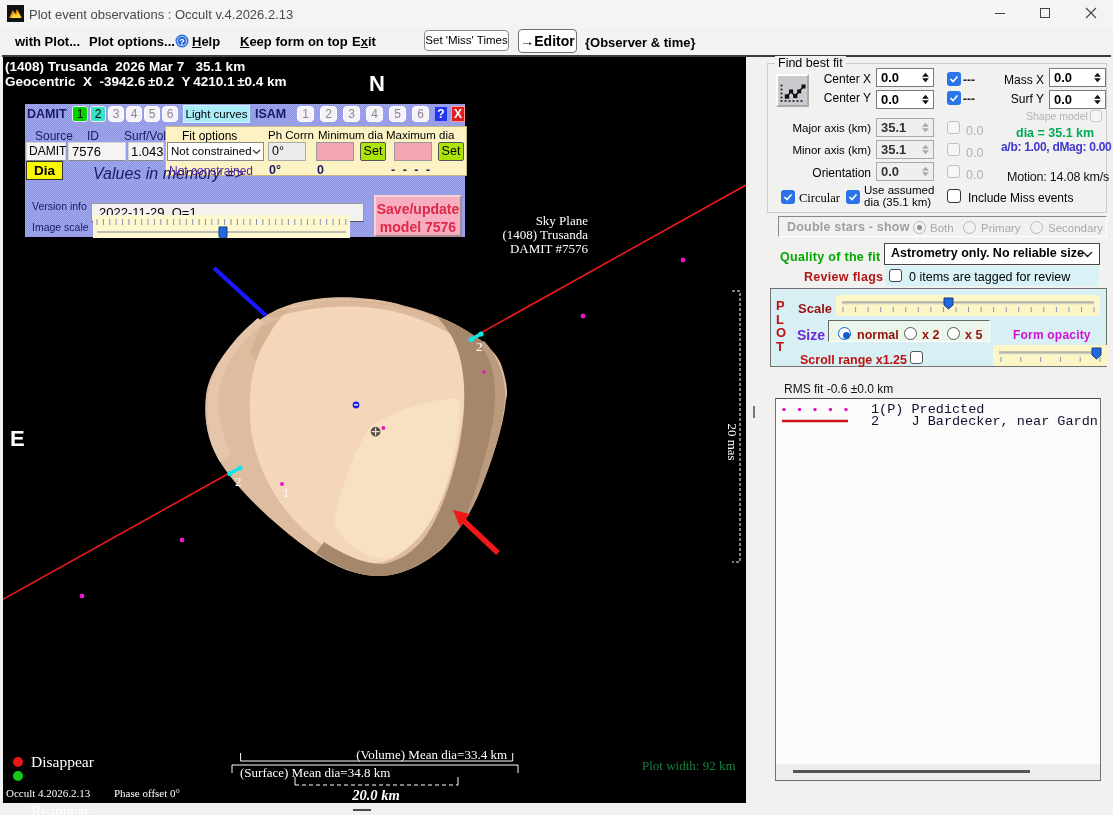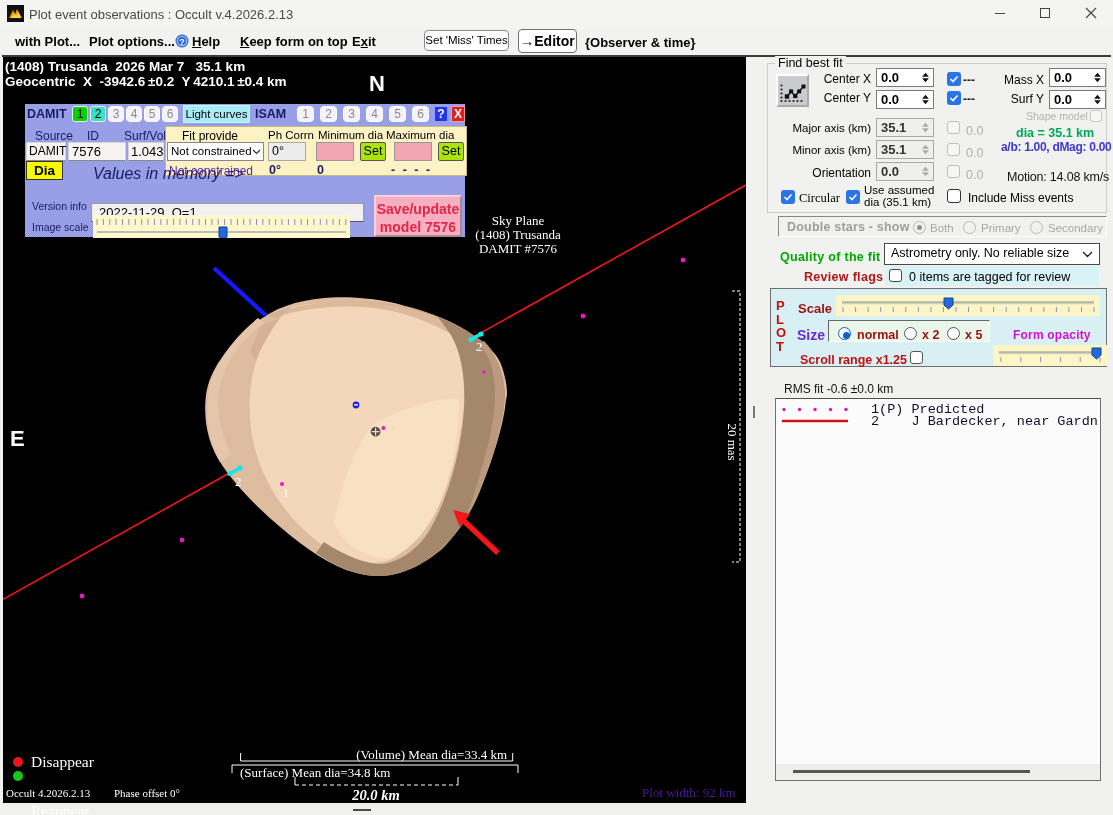--- a/index.html
+++ b/index.html
@@ -108,29 +108,29 @@
  <line x1="295" y1="785" x2="458" y2="785" stroke="#fff" stroke-width="1" stroke-dasharray="4,3"></line>
  <text x="507" y="759" font-size="13" fill="#fff" font-family="Liberation Serif" text-anchor="end">(Volume) Mean dia=33.4 km</text>
  <text x="240" y="777" font-size="13" fill="#fff" font-family="Liberation Serif">(Surface) Mean dia=34.8 km</text>
  <text x="376" y="800" font-size="14.5" fill="#fff" font-family="Liberation Serif" font-style="italic" text-anchor="middle" font-weight="bold">20.0 km</text>
 </svg>
 
 <div class="abs" style="left:5px;top:59px;font-size:13.5px;font-weight:bold;color:#fff;">(1408) Trusanda&nbsp; 2026 Mar 7&nbsp;&nbsp; 35.1 km</div>
 <div class="abs" style="left:5px;top:74px;font-size:13.5px;font-weight:bold;color:#fff;">Geocentric&nbsp; X&nbsp; -3942.6 ±0.2&nbsp; Y 4210.1 ±0.4 km</div>
 <div class="abs" style="left:369px;top:71px;font-size:22px;font-weight:bold;color:#fff;">N</div>
 <div class="abs" style="left:10px;top:426px;font-size:22px;font-weight:bold;color:#fff;">E</div>
-<div class="abs serif" style="left:448px;top:214px;width:140px;text-align:center;font-size:13px;color:#fff;line-height:13.8px;">Sky Plane<br>(1408) Trusanda<br>DAMIT #7576</div>
+<div class="abs serif" style="left:448px;top:214px;width:140px;text-align:right;font-size:13px;color:#fff;line-height:13.8px;">Sky Plane<br>(1408) Trusanda<br>DAMIT #7576</div>
 <div class="abs serif" style="left:708px;top:434px;font-size:13px;color:#fff;transform:rotate(90deg);transform-origin:center;width:48px;text-align:center;">20 mas</div>
 <div class="abs" style="left:13px;top:757px;width:10px;height:10px;border-radius:50%;background:#e81818;"></div>
 <div class="abs serif" style="left:31px;top:753px;font-size:15.5px;color:#fff;">Disappear</div>
 <div class="abs" style="left:13px;top:771px;width:10px;height:10px;border-radius:50%;background:#18c818;"></div>
 <div class="abs serif" style="left:31px;top:768px;font-size:15.5px;color:#fff;margin-top:34px;">Reappear</div>
 <div class="abs serif" style="left:6px;top:787px;font-size:11px;color:#fff;">Occult 4.2026.2.13</div>
 <div class="abs serif" style="left:114px;top:787px;font-size:11px;color:#fff;">Phase offset 0°</div>
-<div class="abs serif" style="left:642px;top:785px;font-size:13px;color:#4c1d95;">Plot width: 92 km</div>
+<div class="abs serif" style="left:642px;top:758px;font-size:13px;color:#15803d;">Plot width: 92 km</div>
 
 <div class="abs" style="left:23px;top:102px;width:444px;height:137px;border:2px solid #000;background:repeating-conic-gradient(#a2a8ee 0% 25%, #8e96e0 25% 50%) 0 0/2px 2px;">
  <div class="abs navy" style="left:2px;top:3px;font-size:12.5px;font-weight:bold;">DAMIT</div>
  <div class="abs" style="left:47px;top:2px;width:16px;height:16px;background:#00d400;border:1px solid #eee;border-radius:3px;font-size:12px;text-align:center;line-height:14px;color:#000;">1</div>
  <div class="abs" style="left:65px;top:2px;width:16px;height:16px;background:#38e0c8;border:1px solid #eee;border-radius:3px;font-size:12px;text-align:center;line-height:14px;color:#000;">2</div>
  <div class="abs" style="left:83px;top:2px;width:16px;height:16px;background:#f6f2fa;border:1px solid #fff;border-radius:4px;font-size:12px;text-align:center;line-height:14px;color:#8a8a8a;">3</div>
  <div class="abs" style="left:101px;top:2px;width:16px;height:16px;background:#f6f2fa;border:1px solid #fff;border-radius:4px;font-size:12px;text-align:center;line-height:14px;color:#8a8a8a;">4</div>
  <div class="abs" style="left:119px;top:2px;width:16px;height:16px;background:#f6f2fa;border:1px solid #fff;border-radius:4px;font-size:12px;text-align:center;line-height:14px;color:#8a8a8a;">5</div>
  <div class="abs" style="left:137px;top:2px;width:16px;height:16px;background:#f6f2fa;border:1px solid #fff;border-radius:4px;font-size:12px;text-align:center;line-height:14px;color:#8a8a8a;">6</div>
  <div class="abs" style="left:158px;top:1px;width:67px;height:18px;background:#a8ecf8;border:1px solid #d0f4fc;font-size:11.5px;text-align:center;line-height:16px;color:#000;white-space:nowrap;">Light curves</div>
@@ -141,21 +141,21 @@
  <div class="abs" style="left:341px;top:2px;width:17px;height:16px;background:#f6f2fa;border:1px solid #fff;border-radius:4px;font-size:12px;text-align:center;line-height:14px;color:#8a8a8a;">4</div>
  <div class="abs" style="left:364px;top:2px;width:17px;height:16px;background:#f6f2fa;border:1px solid #fff;border-radius:4px;font-size:12px;text-align:center;line-height:14px;color:#8a8a8a;">5</div>
  <div class="abs" style="left:387px;top:2px;width:17px;height:16px;background:#f6f2fa;border:1px solid #fff;border-radius:4px;font-size:12px;text-align:center;line-height:14px;color:#8a8a8a;">6</div>
  <div class="abs" style="left:409px;top:2px;width:14px;height:16px;background:#2238e8;border:1px solid #99f;font-size:12px;font-weight:bold;text-align:center;line-height:14px;color:#fff;">?</div>
  <div class="abs" style="left:426px;top:2px;width:14px;height:16px;background:#e02020;border:1px solid #f99;font-size:12px;font-weight:bold;text-align:center;line-height:14px;color:#fff;">X</div>
 
  <div class="abs" style="left:140px;top:22px;width:302px;height:50px;background:#fdf2c4;border:1px solid #c8b880;"></div>
  <div class="abs navy" style="left:10px;top:25px;font-size:12px;">Source</div>
  <div class="abs navy" style="left:62px;top:25px;font-size:12px;">ID</div>
  <div class="abs navy" style="left:99px;top:25px;font-size:12px;">Surf/Vol</div>
- <div class="abs" style="left:157px;top:25px;font-size:12px;color:#000;">Fit provide</div>
+ <div class="abs" style="left:157px;top:25px;font-size:12px;color:#000;">Fit options</div>
  <div class="abs" style="left:243px;top:25px;font-size:11.5px;color:#000;white-space:nowrap;">Ph Corrn</div>
  <div class="abs" style="left:293px;top:25px;font-size:11.5px;color:#000;white-space:nowrap;">Minimum dia</div>
  <div class="abs" style="left:361px;top:25px;font-size:11.5px;color:#000;white-space:nowrap;">Maximum dia</div>
  <div class="abs" style="left:1px;top:38px;width:40px;height:19px;background:#f6f4f2;border:1px solid #d8d4d0;border-bottom-color:#888;font-size:12px;line-height:17px;padding-left:2px;color:#000;">DAMIT</div>
  <div class="abs" style="left:43px;top:38px;width:58px;height:19px;background:#f6f4f2;border:1px solid #d8d4d0;border-bottom-color:#888;font-size:13px;line-height:17px;padding-left:3px;color:#000;">7576</div>
  <div class="abs" style="left:103px;top:38px;width:36px;height:19px;background:#f6f4f2;border:1px solid #d8d4d0;border-bottom-color:#888;font-size:13px;line-height:17px;padding-left:2px;color:#000;">1.043</div>
  <div class="abs" style="left:142px;top:38px;width:97px;height:19px;background:#fff;border:1px solid #888;font-size:11.5px;line-height:17px;padding-left:3px;color:#000;white-space:nowrap;">Not constrained<svg style="position:absolute;right:2px;top:6px" width="9" height="6" viewBox="0 0 9 6">
         <path d="M1,1 L4.5,4.5 L8,1" stroke="#333" stroke-width="1.2" fill="none"></path>
       </svg></div>
  <div class="abs" style="left:243px;top:38px;width:38px;height:19px;background:#ececec;border:1px solid #aaa;font-size:12.5px;line-height:17px;padding-left:3px;color:#000;">0°</div>
@@ -320,21 +320,21 @@
 <div class="abs" style="left:787px;top:220px;font-size:12.5px;font-weight:bold;color:#9e9e9e;letter-spacing:0.2px;">Double stars - show</div>
 <div class="abs" style="left:913px;top:221px;width:13px;height:13px;border:1.5px solid #b8b8b8;border-radius:50%;background:#f2f2f0;"></div>
 <div class="abs" style="left:917px;top:225px;width:5px;height:5px;border-radius:50%;background:#909090;"></div>
 <div class="abs" style="left:930px;top:222px;font-size:11.5px;color:#a8a8a8;">Both</div>
 <div class="abs" style="left:963px;top:221px;width:13px;height:13px;border:1.5px solid #b8b8b8;border-radius:50%;background:#f2f2f0;"></div>
 <div class="abs" style="left:981px;top:222px;font-size:11.5px;color:#a8a8a8;">Primary</div>
 <div class="abs" style="left:1030px;top:221px;width:13px;height:13px;border:1.5px solid #b8b8b8;border-radius:50%;background:#f2f2f0;"></div>
 <div class="abs" style="left:1048px;top:222px;font-size:11.5px;color:#a8a8a8;">Secondary</div>
 
 <div class="abs" style="left:780px;top:250px;font-size:12.5px;font-weight:bold;color:#00a800;white-space:nowrap;letter-spacing:0.3px;">Quality of the fit</div>
-<div class="abs" style="left:884px;top:243px;width:216px;height:22px;background:#fff;border:1.5px solid #484848;font-size:12.5px;line-height:19px;padding-left:6px;color:#000;">Astrometry only. No reliable size<svg style="position:absolute;right:6px;top:7px" width="11" height="7" viewBox="0 0 11 7">
+<div class="abs" style="left:884px;top:243px;width:216px;height:22px;background:#fff;border:1.5px solid #484848;font-size:12.5px;line-height:19px;padding-left:6px;color:#000;font-weight:bold;">Astrometry only. No reliable size<svg style="position:absolute;right:6px;top:7px" width="11" height="7" viewBox="0 0 11 7">
       <path d="M1,1 L5.5,5.5 L10,1" stroke="#222" stroke-width="1.4" fill="none"></path>
     </svg></div>
 <div class="abs" style="left:804px;top:270px;font-size:12.5px;font-weight:bold;color:#b01818;white-space:nowrap;letter-spacing:0.3px;">Review flags</div>
 <div class="abs" style="left:885px;top:266px;width:214px;height:20px;background:#d8f2f6;"></div>
 <div class="abs" style="left:889px;top:269px;width:13px;height:13px;border:1.5px solid #444;border-radius:3px;background:#fff;"></div>
 <div class="abs" style="left:909px;top:270px;font-size:12.5px;color:#000;">0 items are tagged for review</div>
 
 <div class="abs" style="left:770px;top:288px;width:337px;height:79px;background:#d8f0f4;border:1px solid #707070;"></div>
 <div class="abs" style="left:776px;top:299px;font-size:13px;font-weight:bold;color:#c01010;line-height:13.5px;">P<br>L<br>O<br>T</div>
 <div class="abs" style="left:798px;top:301px;font-size:13px;font-weight:bold;color:#981010;">Scale</div>

